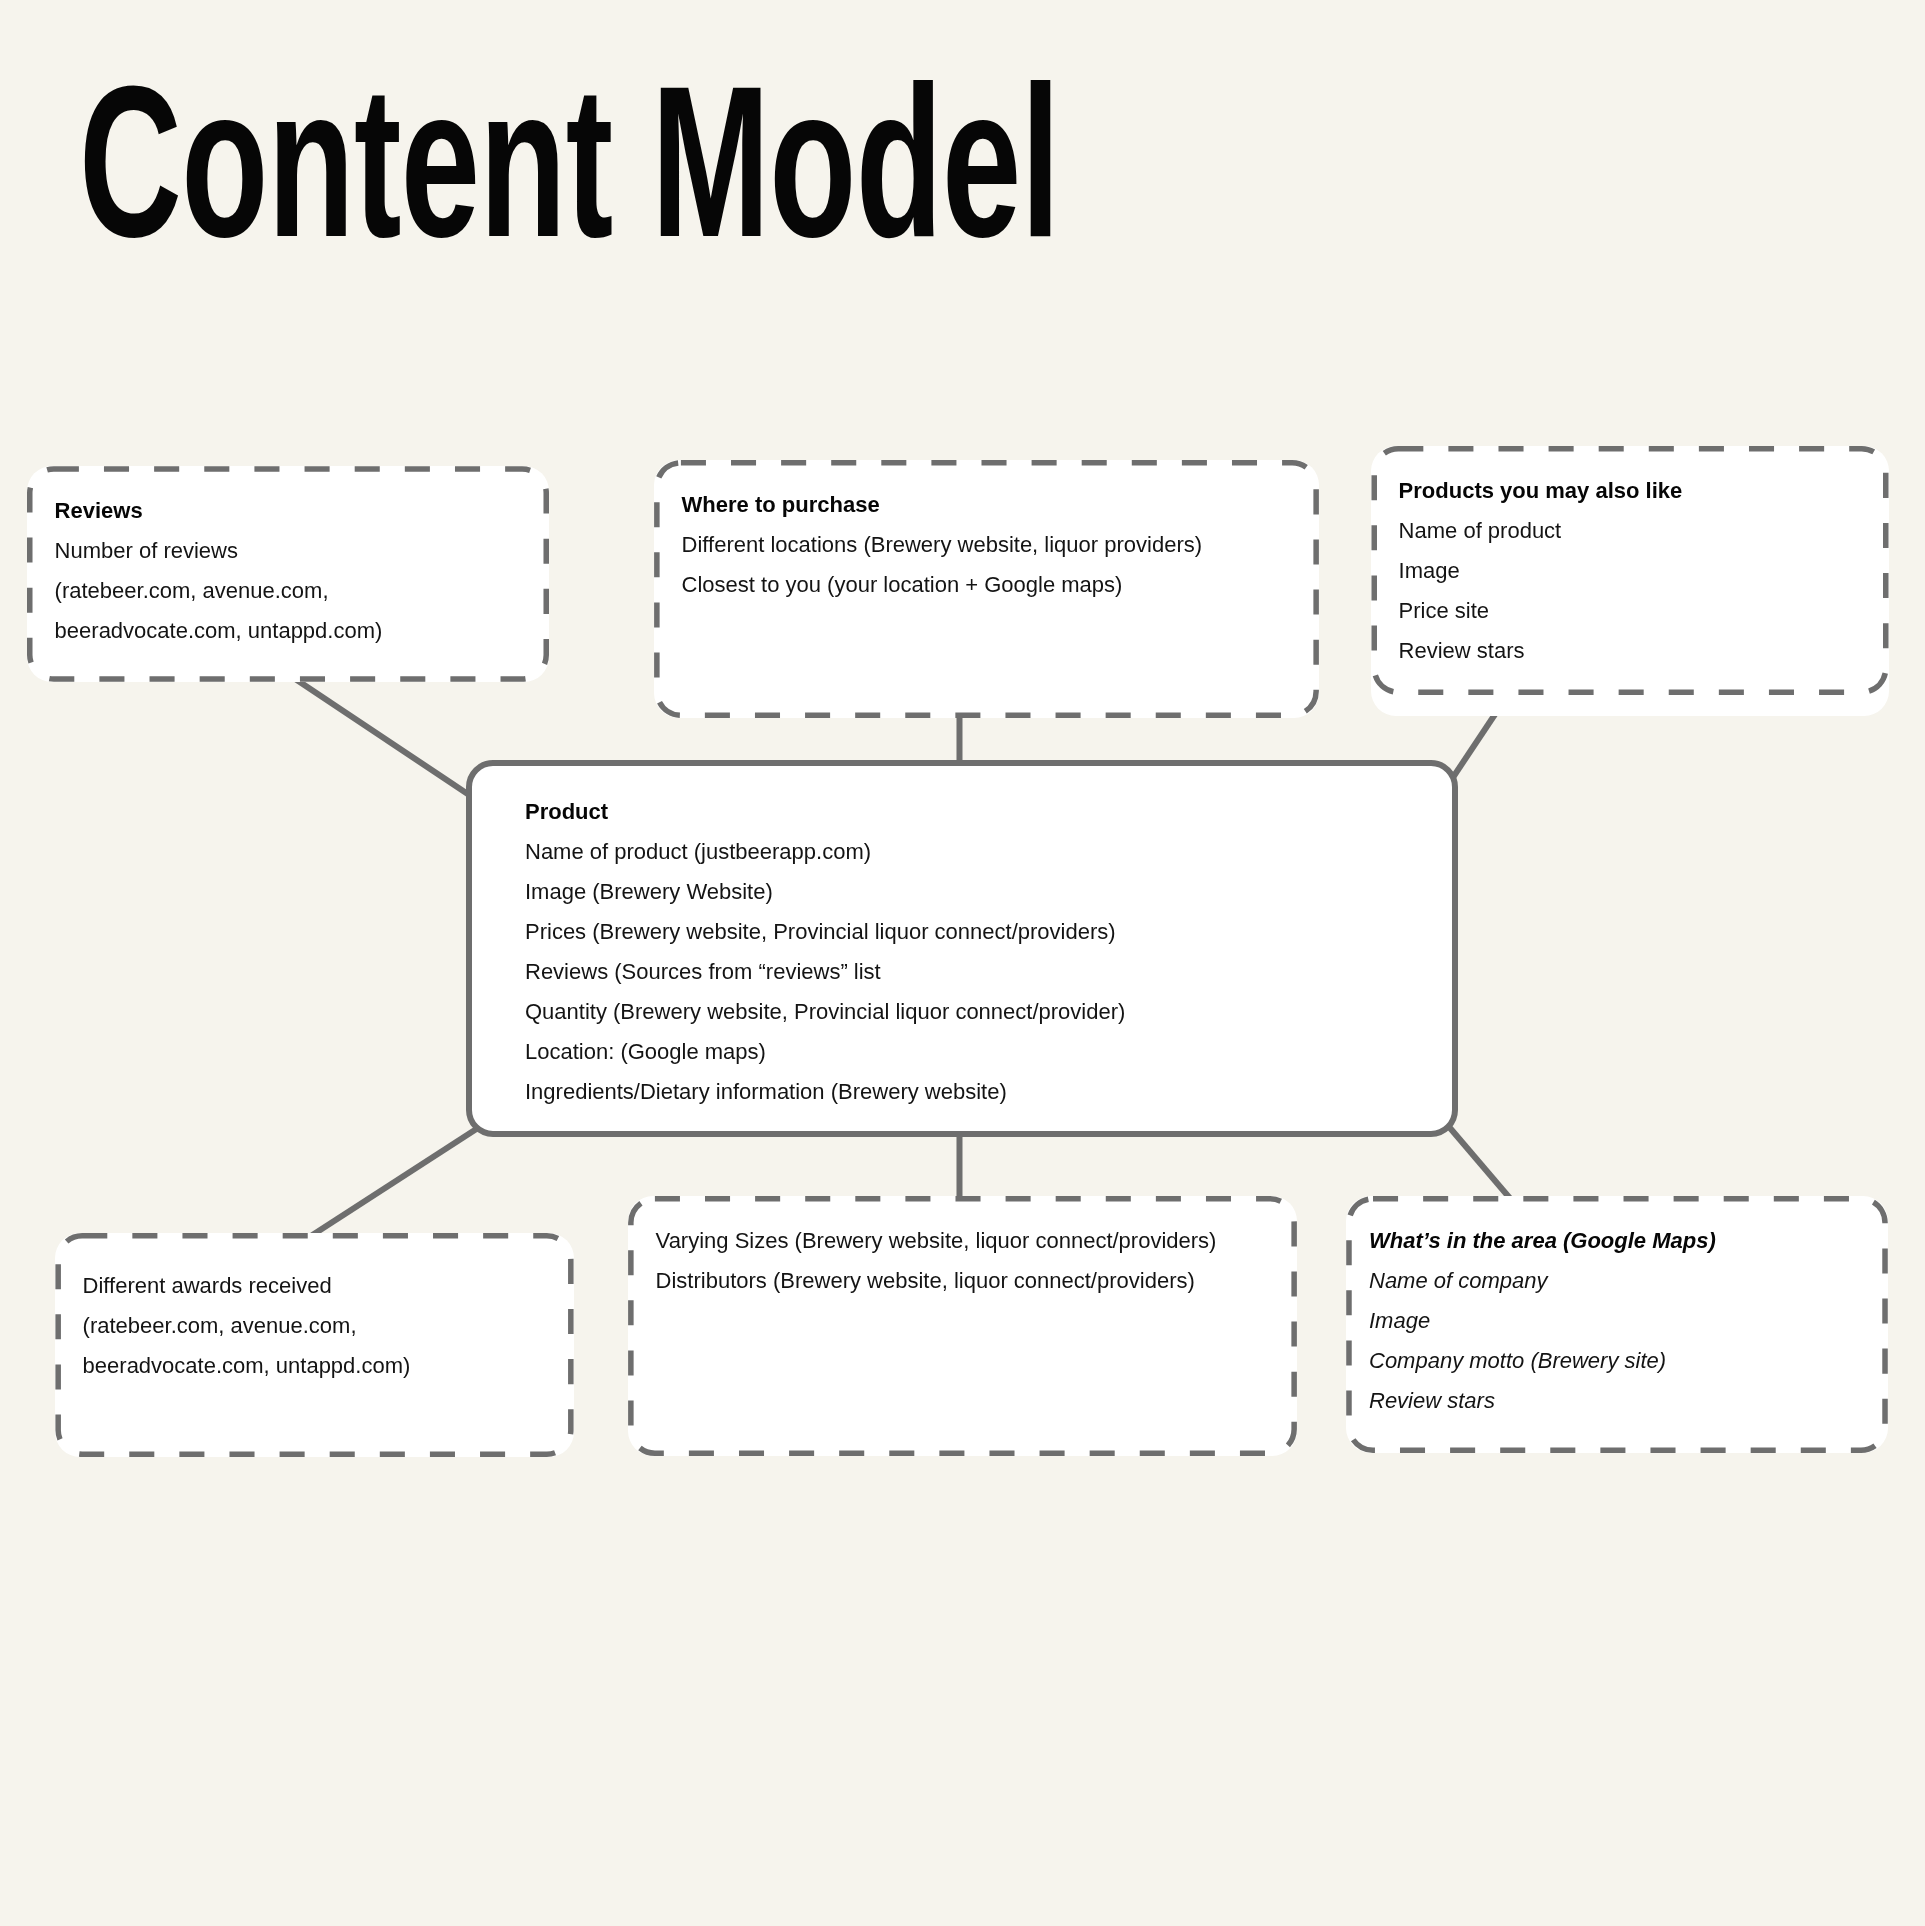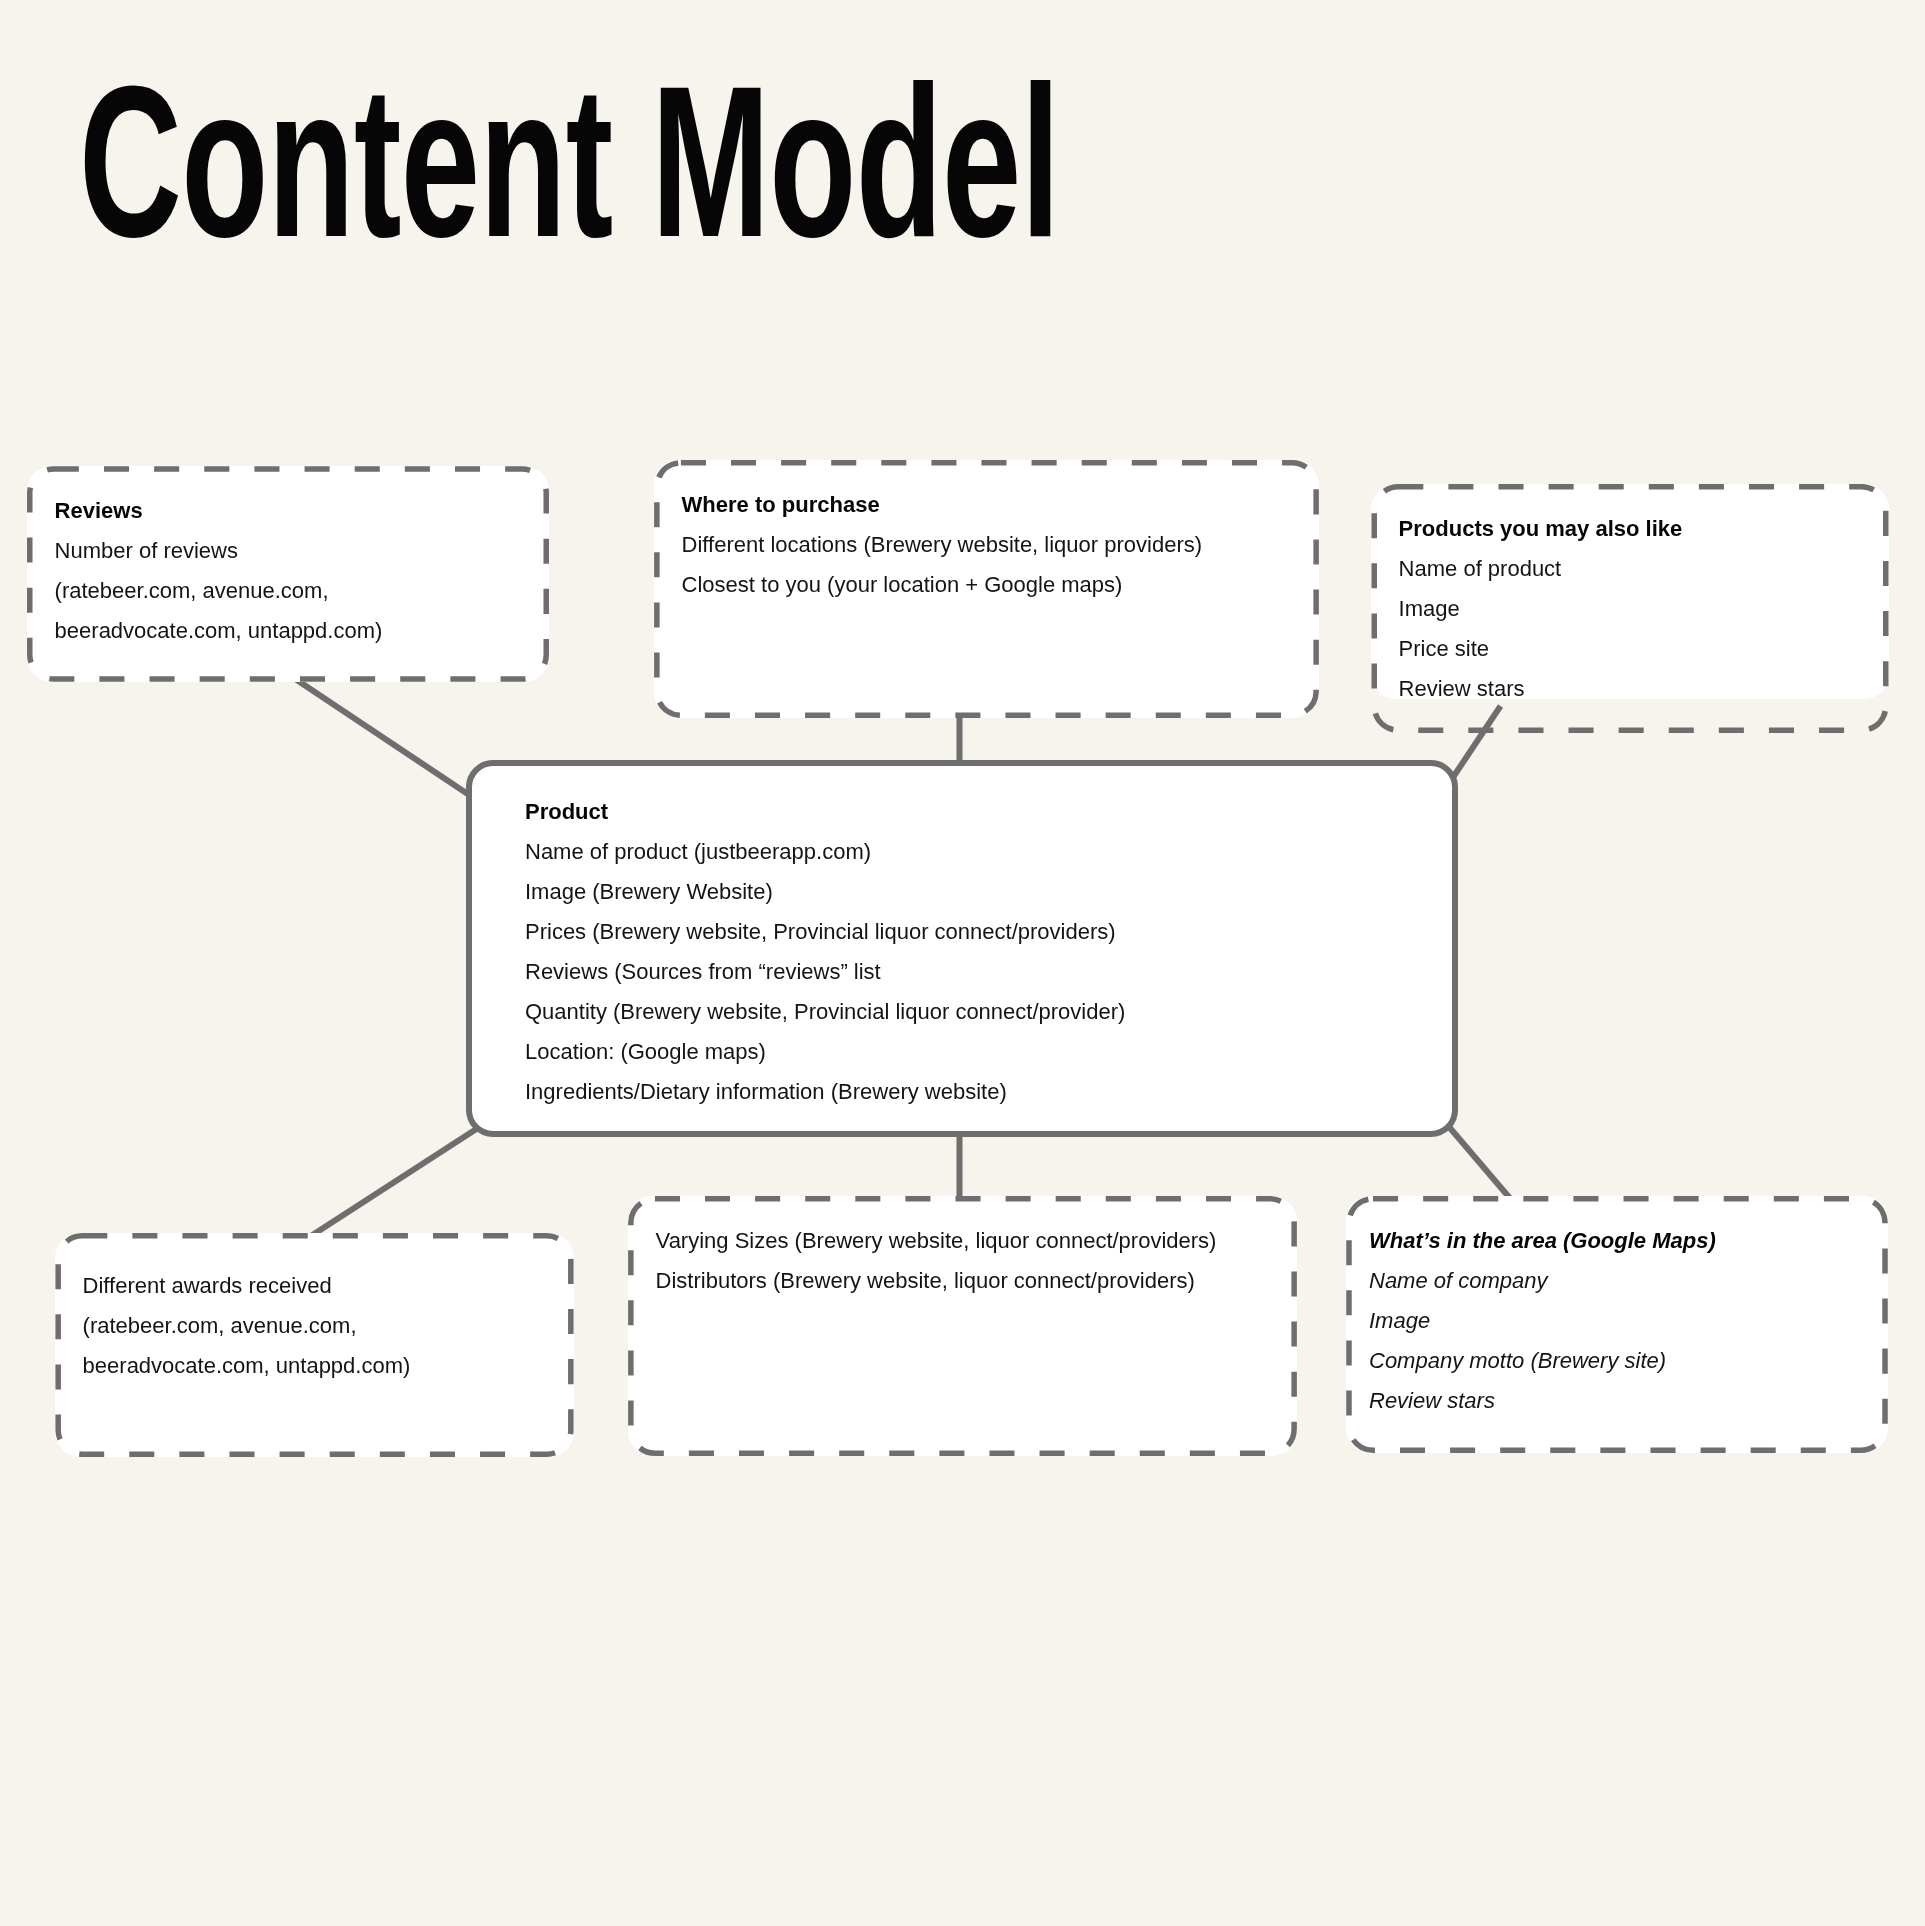--- a/index.html
+++ b/index.html
@@ -35,21 +35,21 @@
   .box{position:absolute;z-index:2;background:var(--box-bg);border-radius:25px;}
   .border-svg{position:absolute;left:0;top:0;display:block;}
   .dashed-rect{fill:none;stroke:var(--line);stroke-width:11;stroke-dasharray:50 50;}
 
   .box-content{position:relative;padding:25px 27.6px;font-size:22px;line-height:40px;}
   .box-title{font-weight:bold;color:var(--title-color);}
   .box-line{font-weight:400;}
 
   #box-reviews      {left:27px;   top:466px;  width:522px; height:216px;}
   #box-where        {left:654px; top:460px;  width:665px; height:258px;}
-  #box-products-like{left:1371px; top:484px;  width:518px; height:215px;}
+  #box-products-like{left:1371px; top:446px;  width:518px; height:270px;}
   #box-awards       {left:55px;  top:1233px; width:519px; height:224px;}
   #box-price-list   {left:628px; top:1196px; width:669px; height:260px;}
   #box-area         {left:1346px; top:1196px; width:542px; height:257px;font-style:italic;}
   #box-area .box-content{padding-left:23px;padding-right:20px;}
   #box-awards .box-content{padding-top:33px;}
 
   #box-product{
     left:466px; top:760px; width:992px; height:377px;
     border:6px solid var(--line);
     border-radius:27px;

